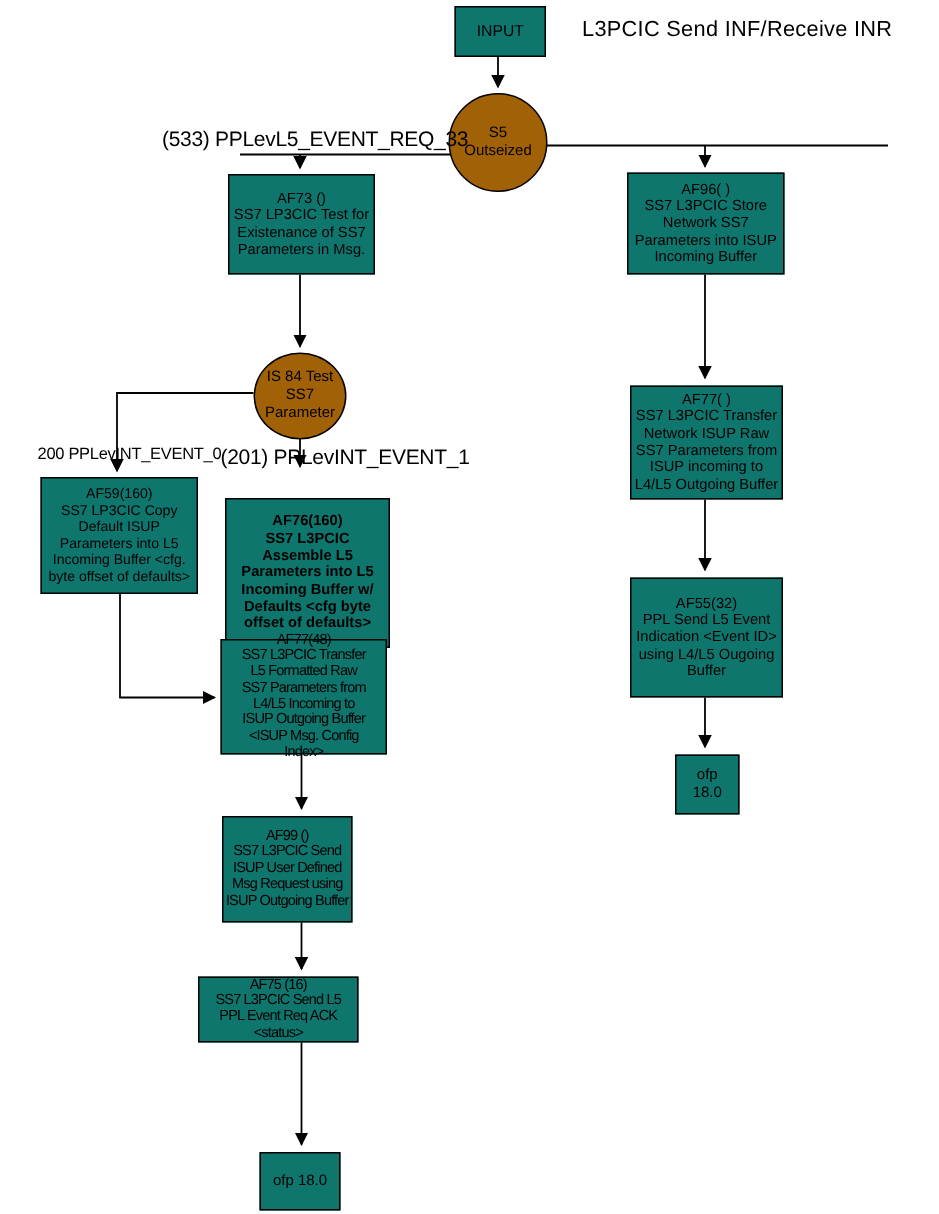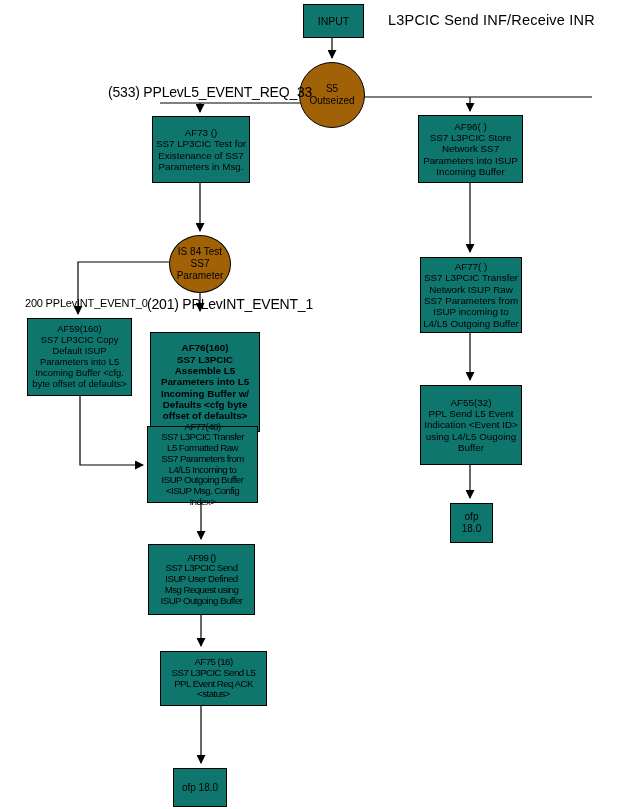--- a/index.html
+++ b/index.html
@@ -97,27 +97,27 @@
 
   <div class="box condensed" style="left:147px;top:426px;width:111px;height:77px;">AF77(48)
 SS7 L3PCIC Transfer
 L5 Formatted Raw
 SS7 Parameters from
 L4/L5 Incoming to
 ISUP Outgoing Buffer
 &lt;ISUP Msg. Config
 Index&gt;</div>
 
-  <div class="box condensed" style="left:148px;top:544px;width:107px;height:71px;">AF99 ()
+  <div class="box condensed" style="left:148px;top:544px;width:87px;height:71px;">AF99 ()
 SS7 L3PCIC Send
 ISUP User Defined
 Msg Request using
 ISUP Outgoing Buffer</div>
 
-  <div class="box condensed" style="left:160px;top:651px;width:107px;height:55px;">AF75 (16)
+  <div class="box condensed" style="left:132px;top:651px;width:107px;height:44px;">AF75 (16)
 SS7 L3PCIC Send L5
 PPL Event Req ACK
 &lt;status&gt;</div>
 
   <div class="box" style="left:173px;top:768px;width:54px;height:39px;font-size:10px;">ofp 18.0</div>
 
   <div class="box" style="left:418px;top:115px;width:105px;height:68px;">AF96( )
 SS7 L3PCIC Store
 Network SS7
 Parameters into ISUP

